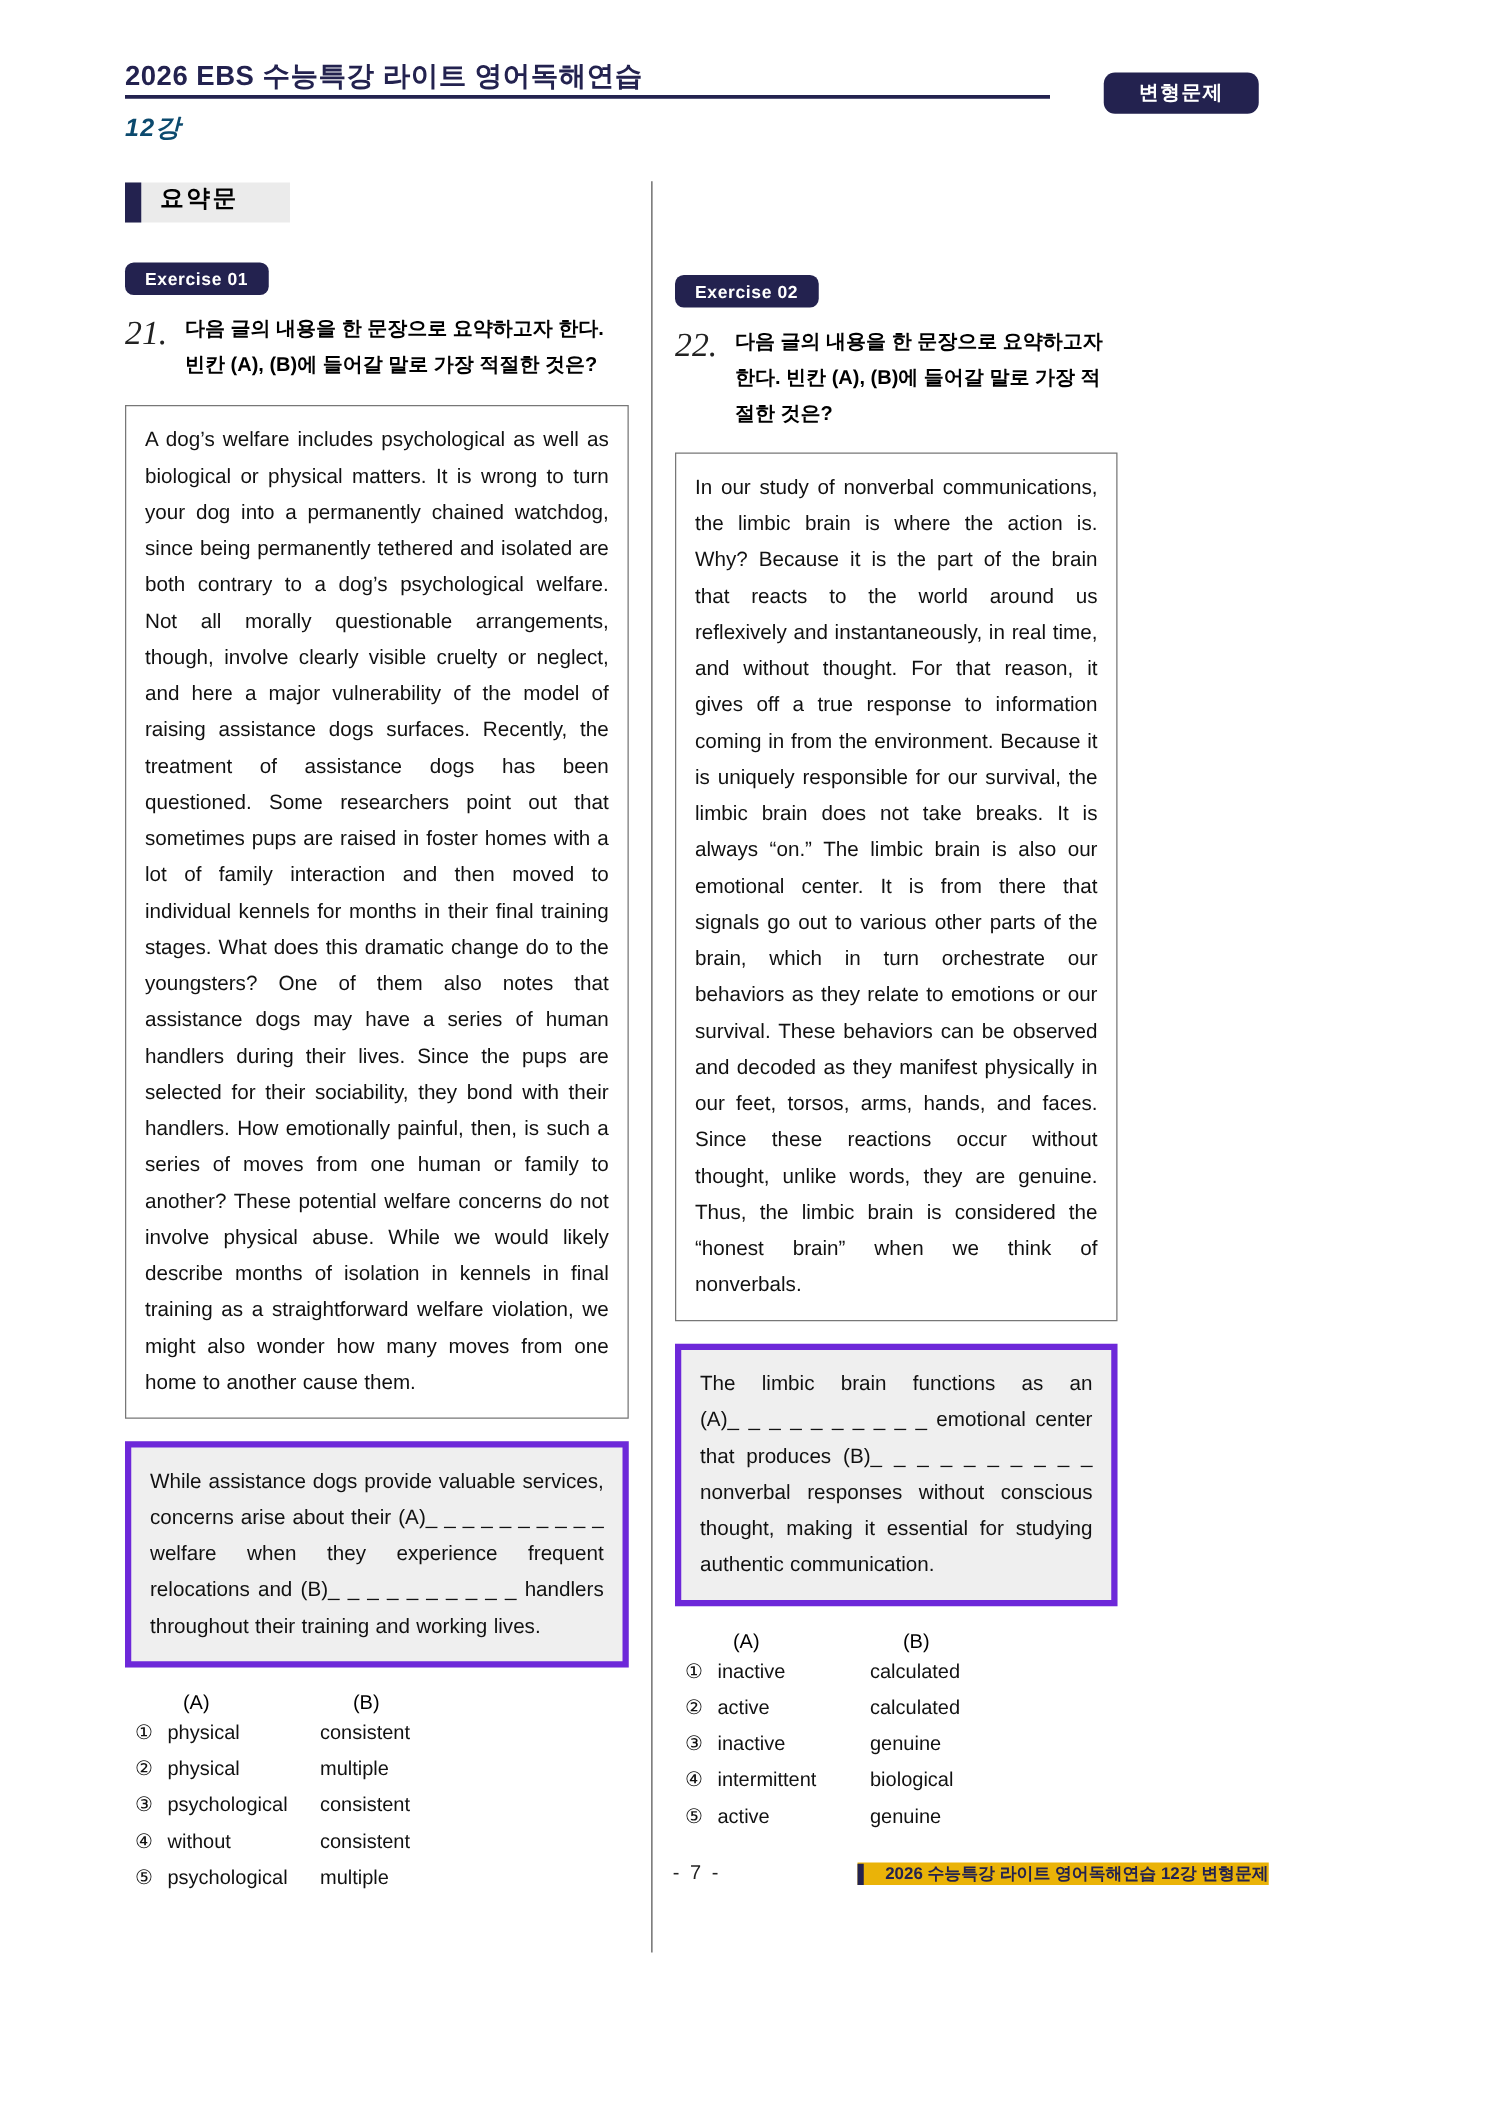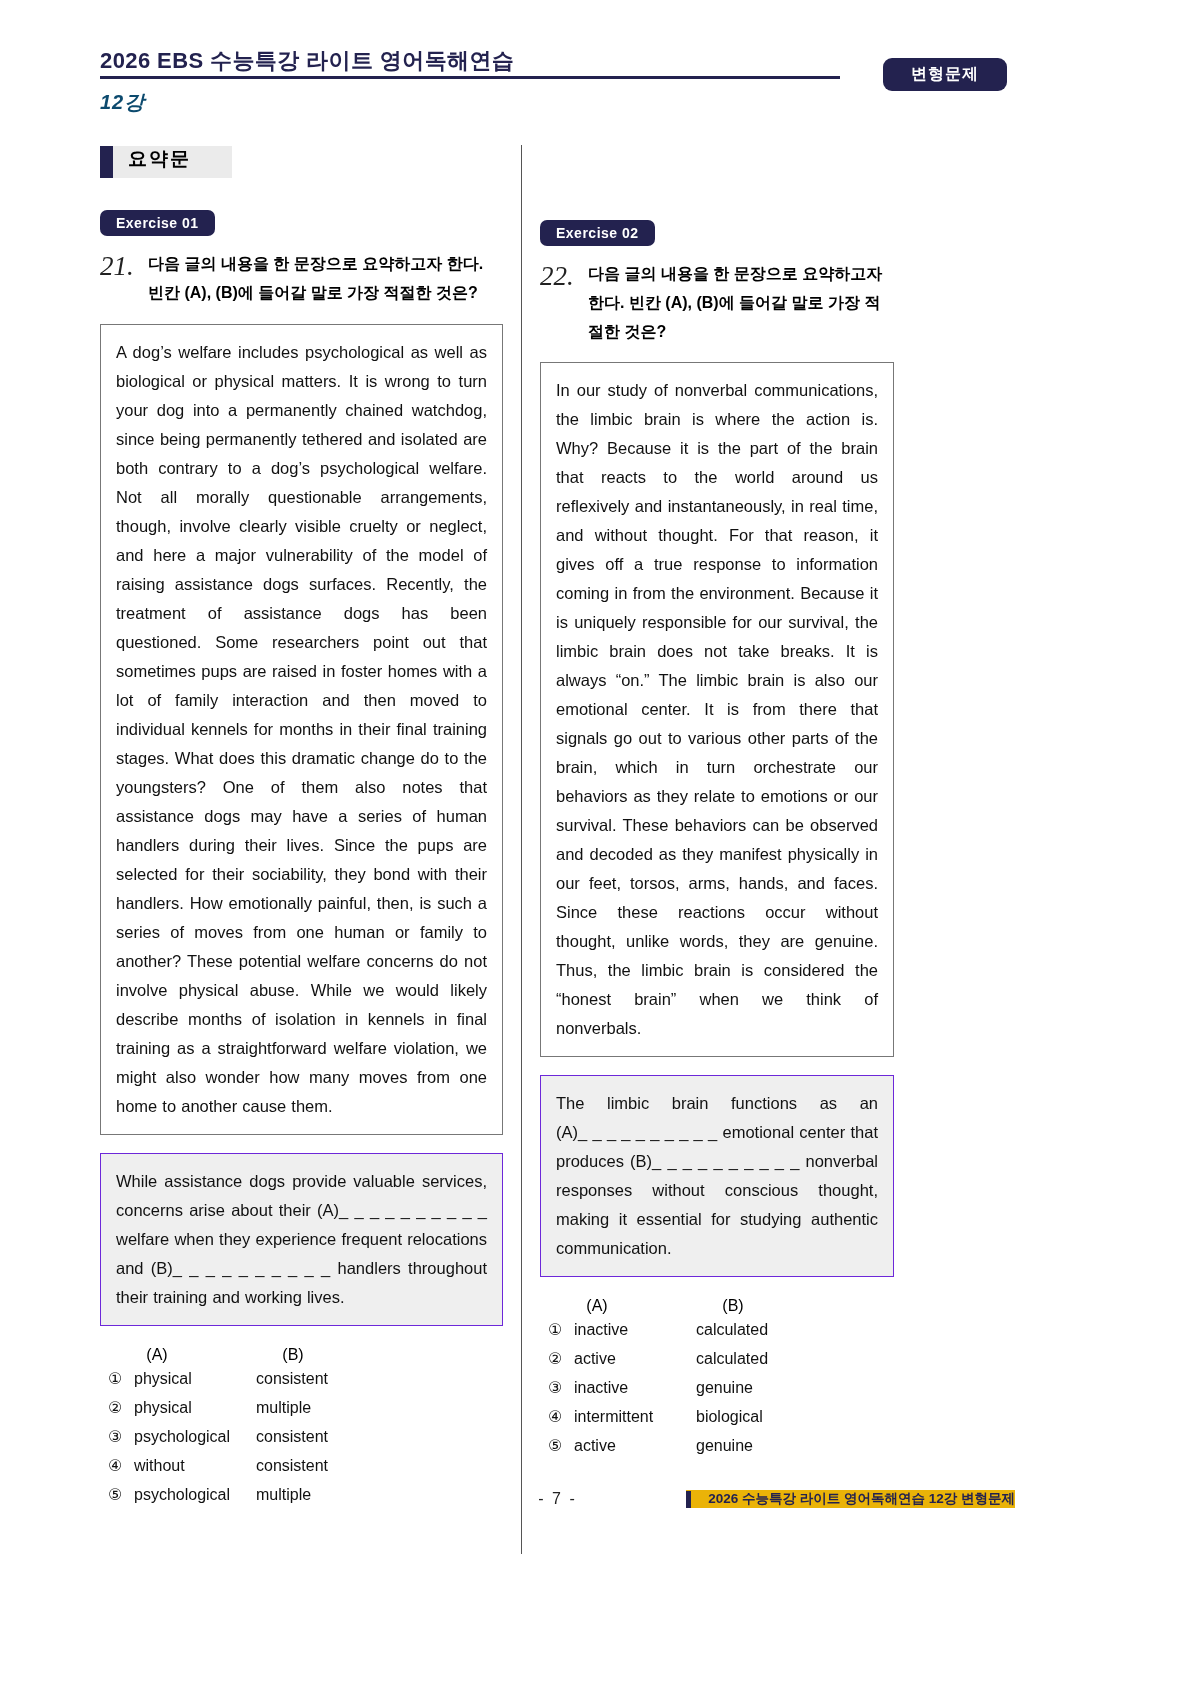--- a/index.html
+++ b/index.html
@@ -75,21 +75,21 @@
 
   .passage {
     margin-top:16px;
     border:1px solid #777;
     padding:13px 15px;
     font-size:16.5px; line-height:29px;
     text-align:justify; word-spacing:0.5px;
   }
   .summary {
     margin-top:18px;
-    border:1px solid #6d28d9;
+    border:5px solid #6d28d9;
     background:#efefef;
     padding:13px 15px;
     font-size:16.5px; line-height:29px;
     text-align:justify; word-spacing:0.5px;
   }
 
   
   .ab-header { display:flex; margin-top:20px; font-size:16px; color:#000; }
   .ab-a { margin-left:44px; width:26px; text-align:center; }
   .ab-b { margin-left:108px; width:30px; text-align:center; }

